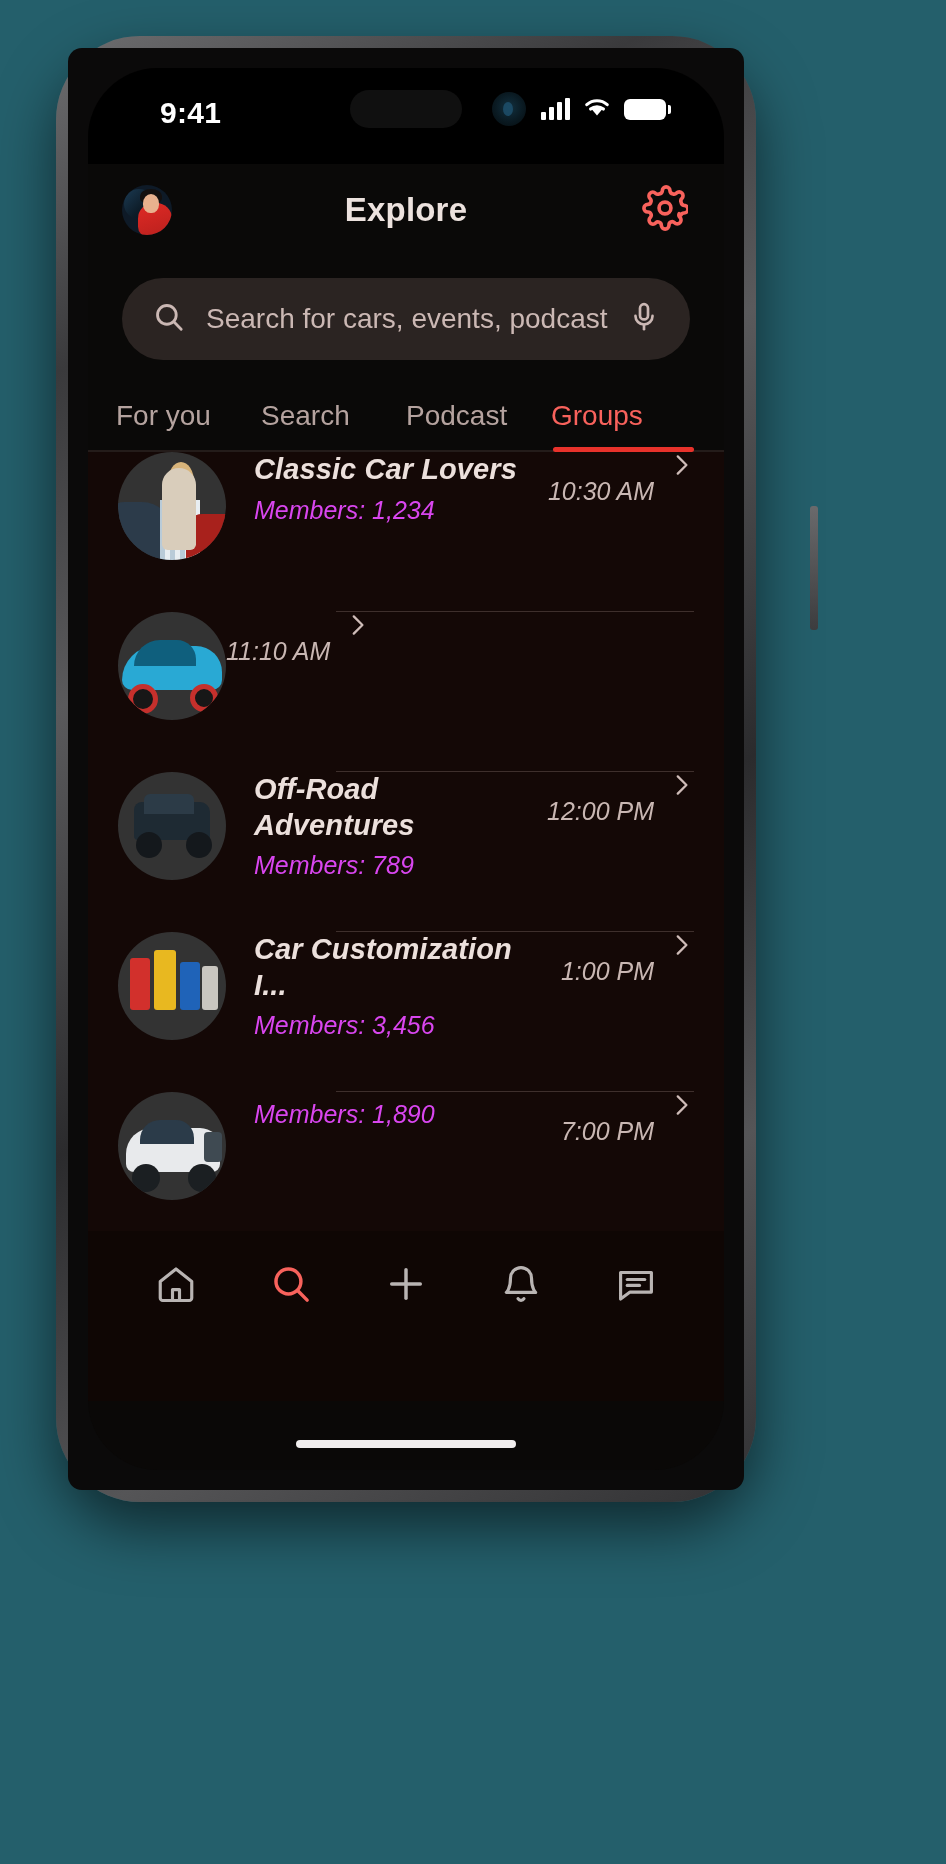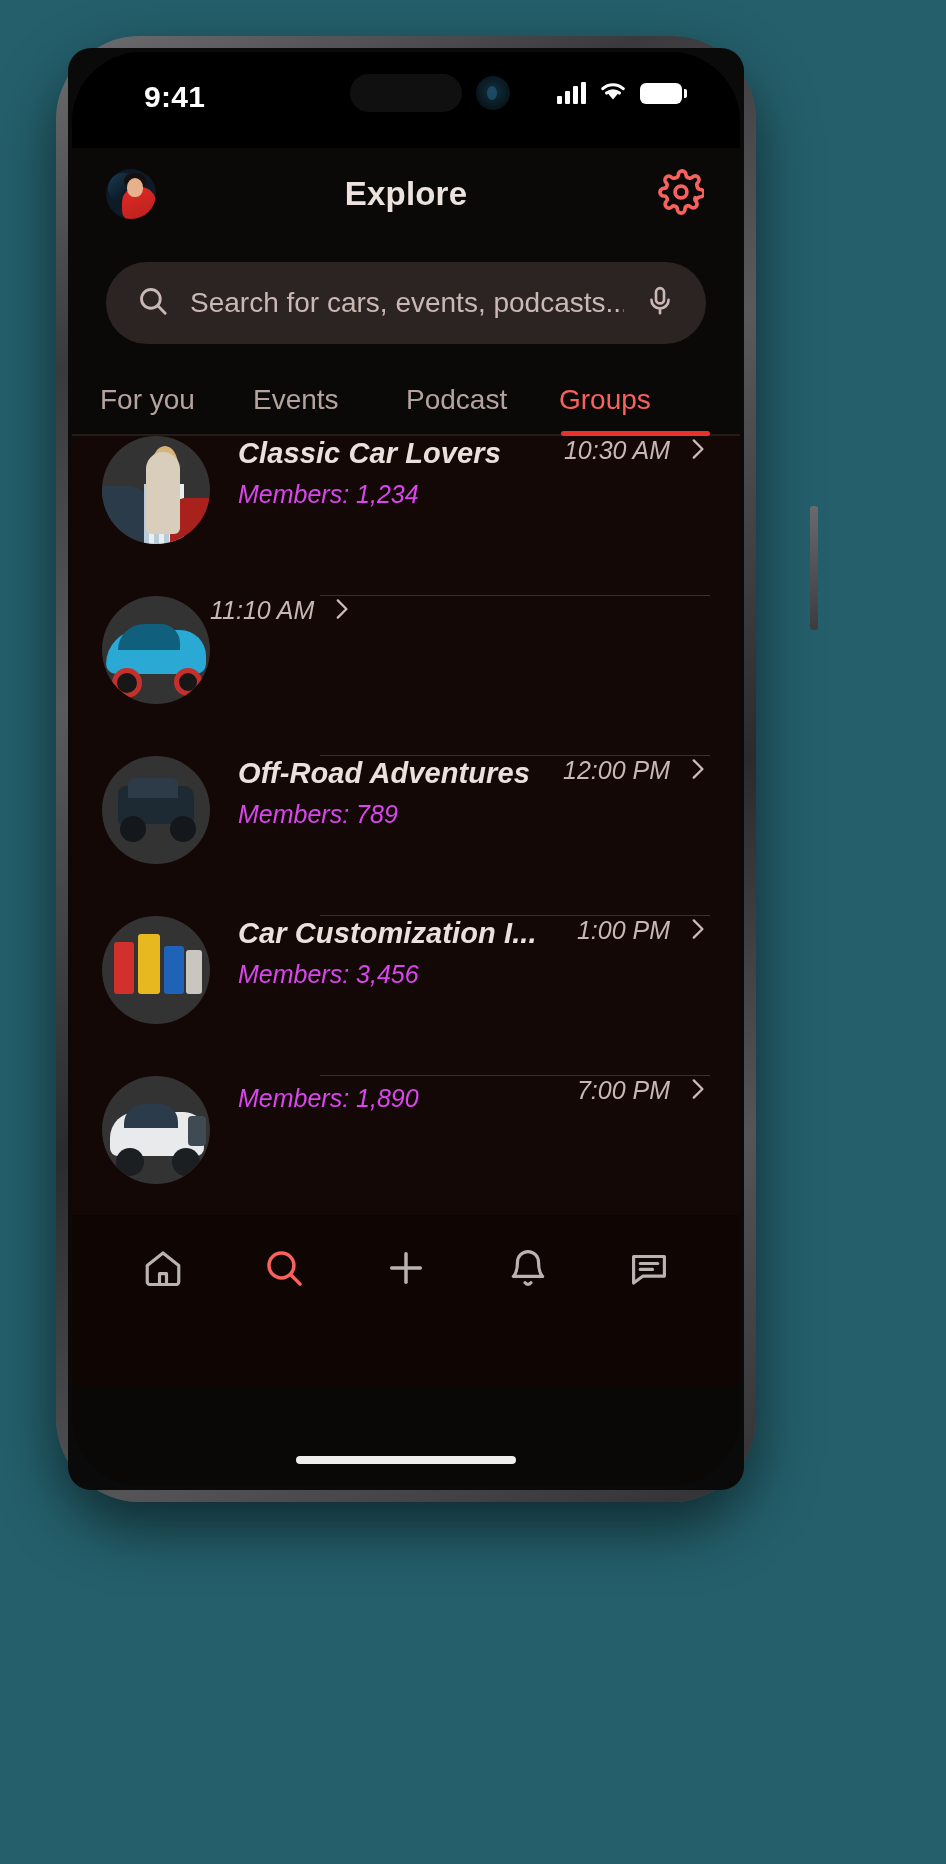--- a/index.html
+++ b/index.html
@@ -15,23 +15,23 @@
   .phone-frame {
     position: absolute; left: 56px; top: 36px;
     width: 700px; height: 1466px;
     border-radius: 84px;
     background: linear-gradient(150deg,#6e6e70 0%,#3a3a3c 18%,#5a5a5c 36%,#2b2b2d 60%,#555557 80%,#313133 100%);
     padding: 12px;
     box-shadow: 0 26px 58px rgba(0,0,0,.55);
   }
   .phone-inner {
     width: 100%; height: 100%;
-    border-radius: 23px;
+    border-radius: 14px;
     background: #0b0a0a;
-    padding: 4px;
+    padding: 20px;
   }
   .screen {
     position: relative; width: 100%; height: 100%;
     border-radius: 70px; overflow: hidden;
     background: #0a0807;
   }
   .btn-side {
     position: absolute; background: linear-gradient(180deg,#6a6a6c,#3c3c3e);
     border-radius: 3px;
   }
@@ -159,21 +159,21 @@
     flex: 1; min-width: 0; padding-left: 28px; padding-right: 14px;
   }
   .row .gname {
     font-size: 29px; font-weight: 700; color: #ece0dc; line-height: 1.23;
     letter-spacing: .1px;
   }
   .row .members {
     margin-top: 8px; font-size: 25px; color: #d946ef;
   }
   .row .time {
-    font-size: 25px; color: #c9b7b3; white-space: nowrap; flex: 0 0 auto;
+    font-size: 25px; color: #c9b7b3; white-space: nowrap; flex: 0 0 auto; margin-top: 25px;
   }
   .row .chev {
     width: 40px; flex: 0 0 auto; display:flex; align-items:center; justify-content:flex-end;
   }
   .divider {
     position: absolute; left: 248px; right: 30px; bottom: 0;
     height: 1px; background: rgba(215,185,180,.22);
   }
 
   
@@ -291,21 +291,21 @@
                 <rect x="9" y="2.4" width="6" height="11.4" rx="3"></rect>
                 <path d="M5.6 11.2a6.4 6.4 0 0 0 12.8 0"></path>
                 <line x1="12" y1="17.8" x2="12" y2="21.2"></line>
               </svg>
             </span>
           </div>
         </div>
 
         <div class="tabs">
           <div class="tab">For you</div>
-          <div class="tab">Events</div>
+          <div class="tab">Search</div>
           <div class="tab">Podcast</div>
           <div class="tab active">Groups</div>
         </div>
 
         <div class="list">
 
           <div class="row">
             <div class="thumb t1">
                 <span class="h"></span>
                 <span class="s"></span>

